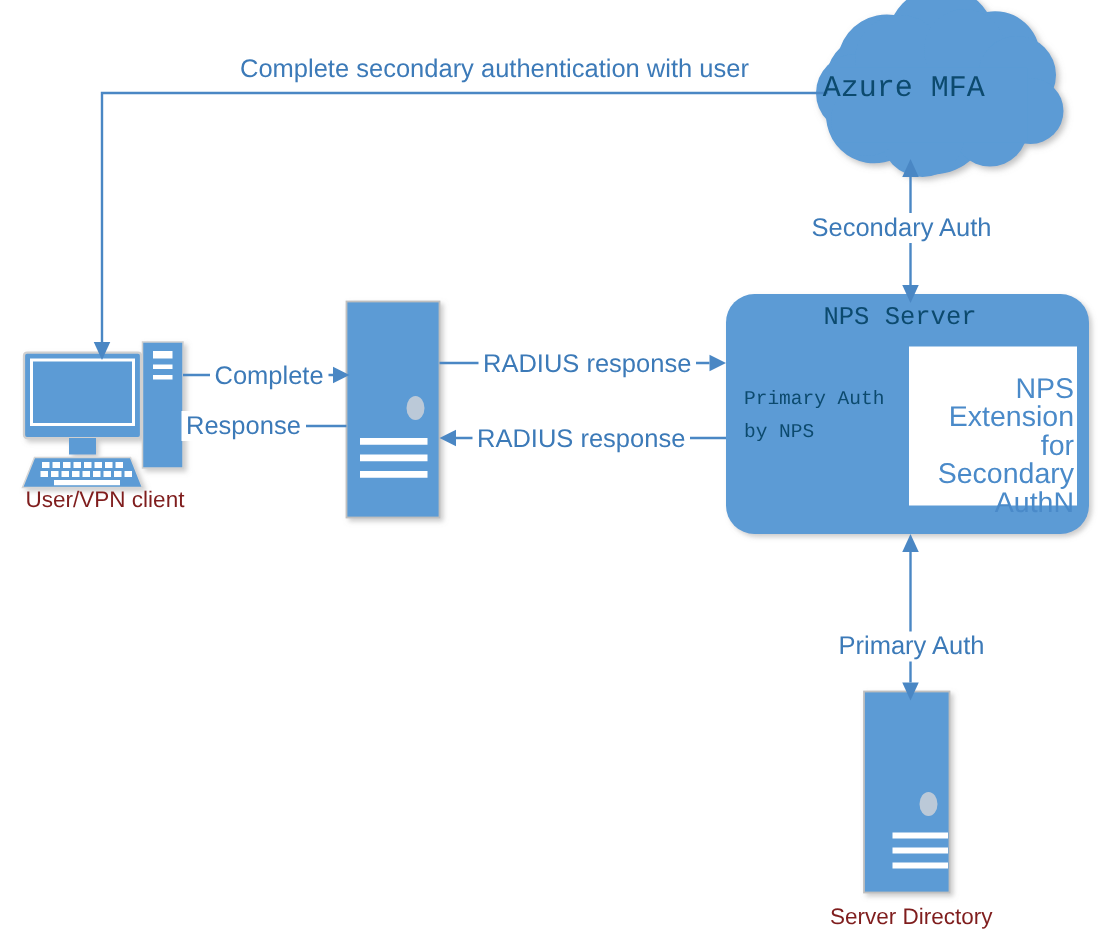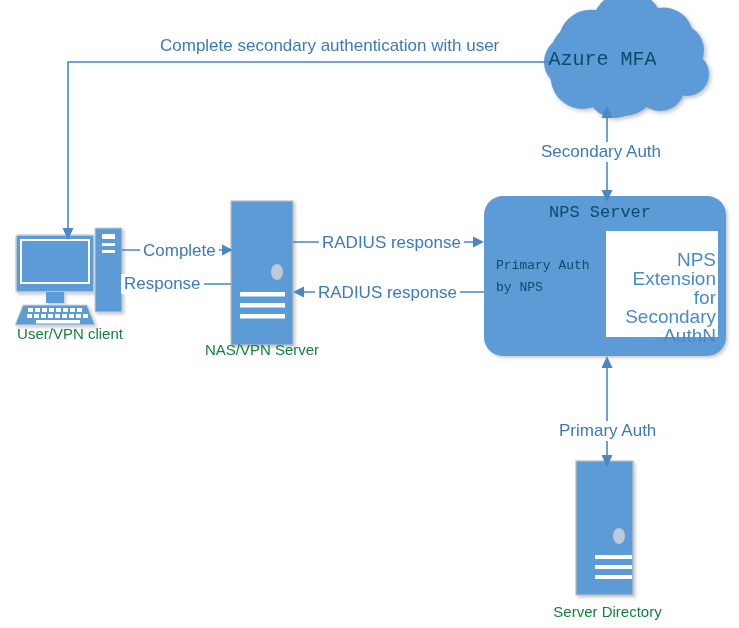--- a/index.html
+++ b/index.html
@@ -30,21 +30,21 @@
     color: #3C7AB8;
     font-family: "Liberation Sans", sans-serif;
     font-size: 17px;
     line-height: 20px;
     white-space: nowrap;
     background: #ffffff;
     padding: 0 3px;
   }
   .node-caption {
     position: absolute;
-    color: #15803d;
+    color: #7f1d1d;
     font-family: "Liberation Sans", sans-serif;
     font-size: 15px;
     line-height: 18px;
     white-space: nowrap;
     text-align: center;
   }
   .white-text {
     position: absolute;
     color: #0c4a6e;
     font-family: Liberation Mono, monospace;
@@ -249,17 +249,16 @@
 
   <div class="white-text" id="nps-title">NPS Server</div>
 
   <div class="white-text" id="nps-primary">Primary Auth by NPS</div>
 
   <div id="nps-ext-box"></div>
   <div id="nps-ext-text">NPS Extension for Secondary AuthN</div>
 
   <div class="node-caption" style="left:0px; top:325px; width:140px;">User/VPN client</div>
 
-  <div class="node-caption" style="left:192px; top:341px; width:140px;">NAS/VPN Server</div>
 
   <div class="node-caption" style="left:535px; top:603px; width:145px;">Server Directory</div>
 
 </div>
 
 </body></html>

